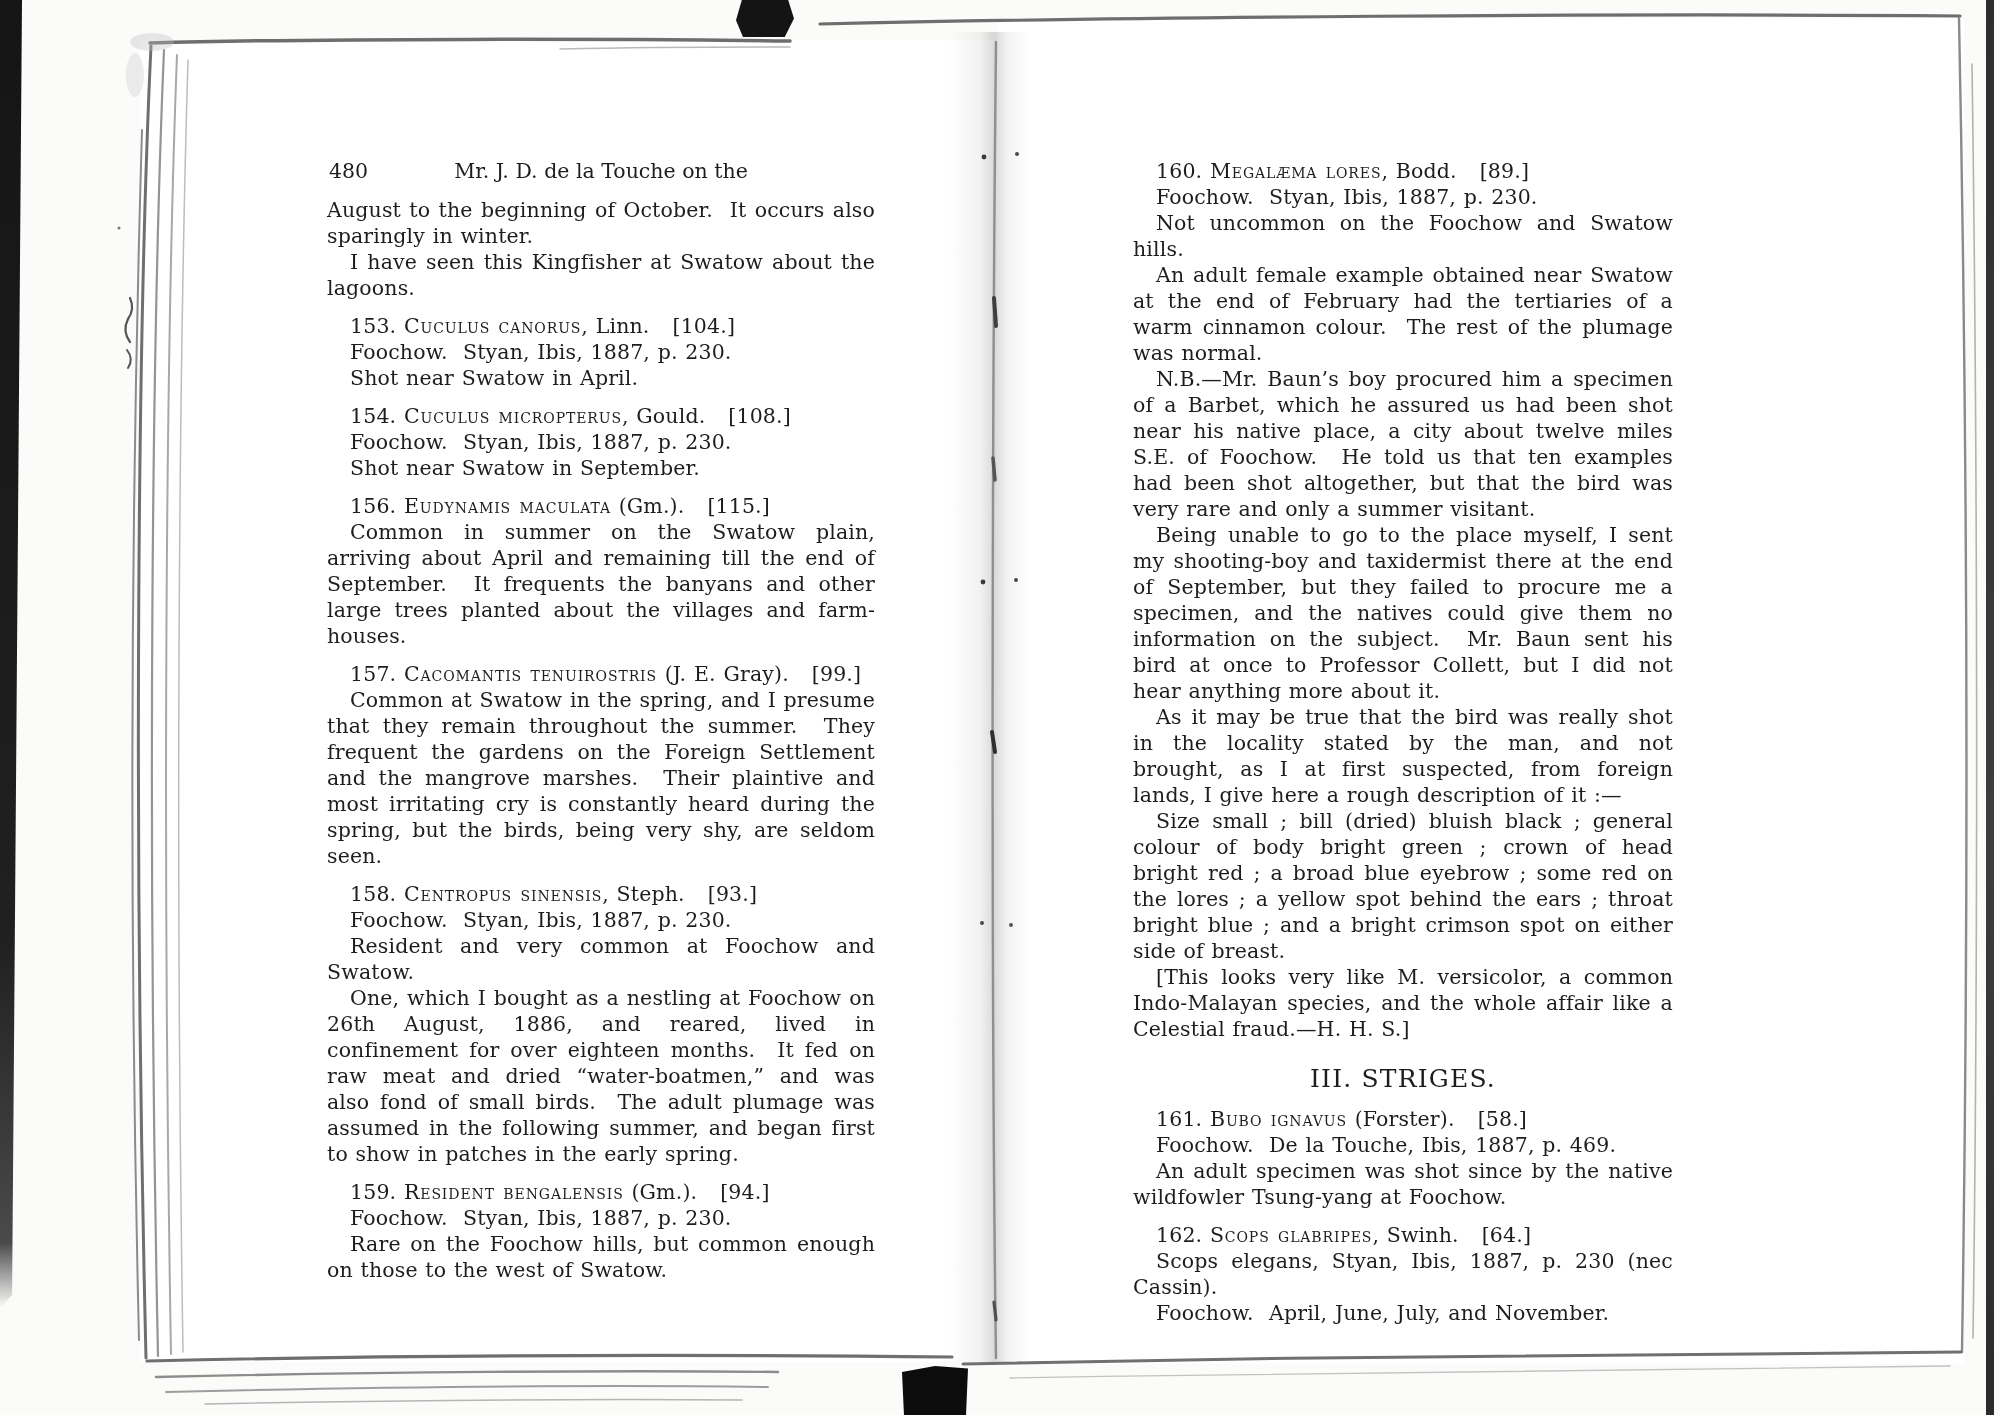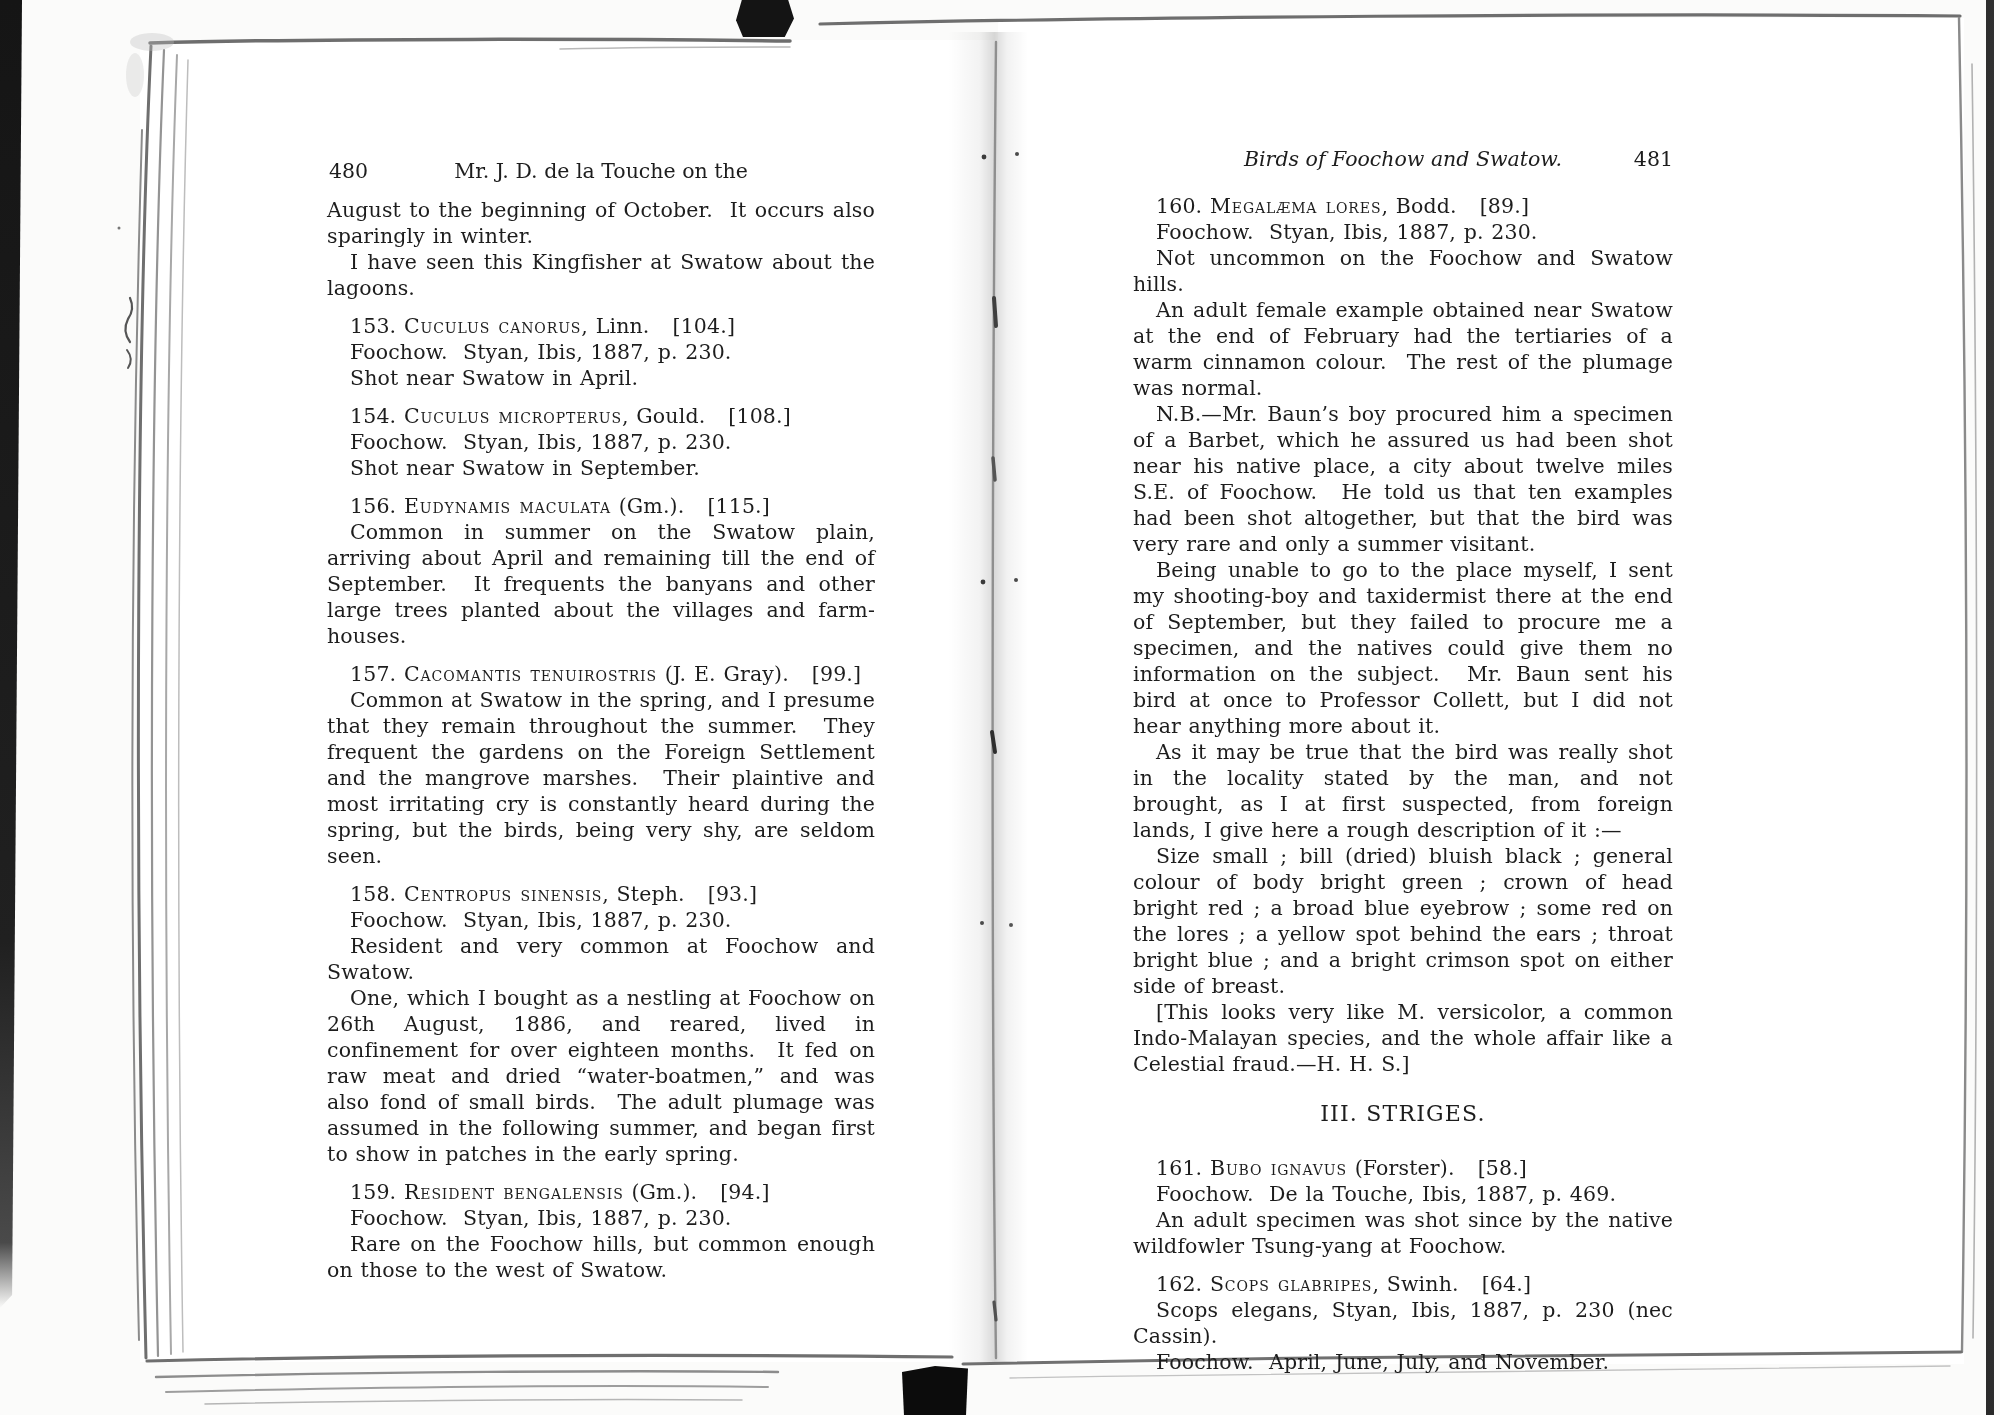--- a/index.html
+++ b/index.html
@@ -39,22 +39,22 @@
   .pgnum { font-style:normal; }
   .pgnum.left  { position:absolute; left:2px; }
   .pgnum.right { position:absolute; right:0; }
 
   .bline { font-size:20.5px; line-height:26px; text-align:justify;
            letter-spacing:0.15px; word-spacing:1px; }
   .ind   { text-indent:23px; }
   .entry { margin-top:12px; }
   .sc    { font-variant:small-caps; letter-spacing:0.9px; }
   .it    { }
-  .section { font-size:22px; line-height:26px; font-weight:normal; text-align:center;
-             margin-top:24px; margin-bottom:28px; letter-spacing:1.2px; }
+  .section { font-size:25px; line-height:26px; font-weight:normal; text-align:center;
+             margin-top:24px; margin-bottom:14px; letter-spacing:1.2px; }
 </style>
 </head>
 <body>
 
 <div class="page" id="pageLeft"></div>
 <div class="page" id="pageRight"></div>
 <div id="gutterShade"></div>
 
 <svg class="artifacts" width="2000" height="1415" viewBox="0 0 2000 1415">
   <g fill="none" stroke-linecap="round">
@@ -140,24 +140,20 @@
       </div>
       <div class="entry">
         <p class="bline ind"><span>159. </span><span class="sc">Resident bengalensis</span><span> (Gm.).&nbsp;&nbsp; [94.]</span></p>
         <p class="bline ind"><span>Foochow.&nbsp; Styan, Ibis, 1887, p. 230.</span></p>
         <p class="bline ind"><span>Rare on the Foochow hills, but common enough on those to the west of Swatow.</span></p>
       </div>
     </div>
 </div>
 
 <div class="col" id="colRight">
-  <div class="pghead">
-    <span><span class="it">Birds of Foochow and Swatow.</span></span>
-    <span class="pgnum right">481</span>
-  </div>
   <div>
       <div class="entry">
         <p class="bline ind"><span>160. </span><span class="sc">Megalæma lores</span><span>, Bodd.&nbsp;&nbsp; [89.]</span></p>
         <p class="bline ind"><span>Foochow.&nbsp; Styan, Ibis, 1887, p. 230.</span></p>
         <p class="bline ind"><span>Not uncommon on the Foochow and Swatow hills.</span></p>
         <p class="bline ind"><span>An adult female example obtained near Swatow at the end of February had the tertiaries of a warm cinnamon colour.&nbsp; The rest of the plumage was normal.</span></p>
         <p class="bline ind"><span>N.B.—Mr. Baun’s boy procured him a specimen of a Barbet, which he assured us had been shot near his native place, a city about twelve miles S.E. of Foochow.&nbsp; He told us that ten examples had been shot altogether, but that the bird was very rare and only a summer visitant.</span></p>
         <p class="bline ind"><span>Being unable to go to the place myself, I sent my shooting-boy and taxidermist there at the end of September, but they failed to procure me a specimen, and the natives could give them no information on the subject.&nbsp; Mr. Baun sent his bird at once to Professor Collett, but I did not hear anything more about it.</span></p>
         <p class="bline ind"><span>As it </span><span class="it">may</span><span> be true that the bird was really shot in the locality stated by the man, and not brought, as I at first suspected, from foreign lands, I give here a rough description of it :—</span></p>
         <p class="bline ind"><span class="it">Size</span><span> small ; </span><span class="it">bill</span><span> (dried) bluish black ; </span><span class="it">general colour of body</span><span> bright green ; </span><span class="it">crown of head</span><span> bright red ; a broad blue </span><span class="it">eyebrow</span><span> ; some red on the </span><span class="it">lores</span><span> ; a yellow spot behind the </span><span class="it">ears</span><span> ; </span><span class="it">throat</span><span> bright blue ; and a bright crimson spot on either side of </span><span class="it">breast</span><span>.</span></p>

